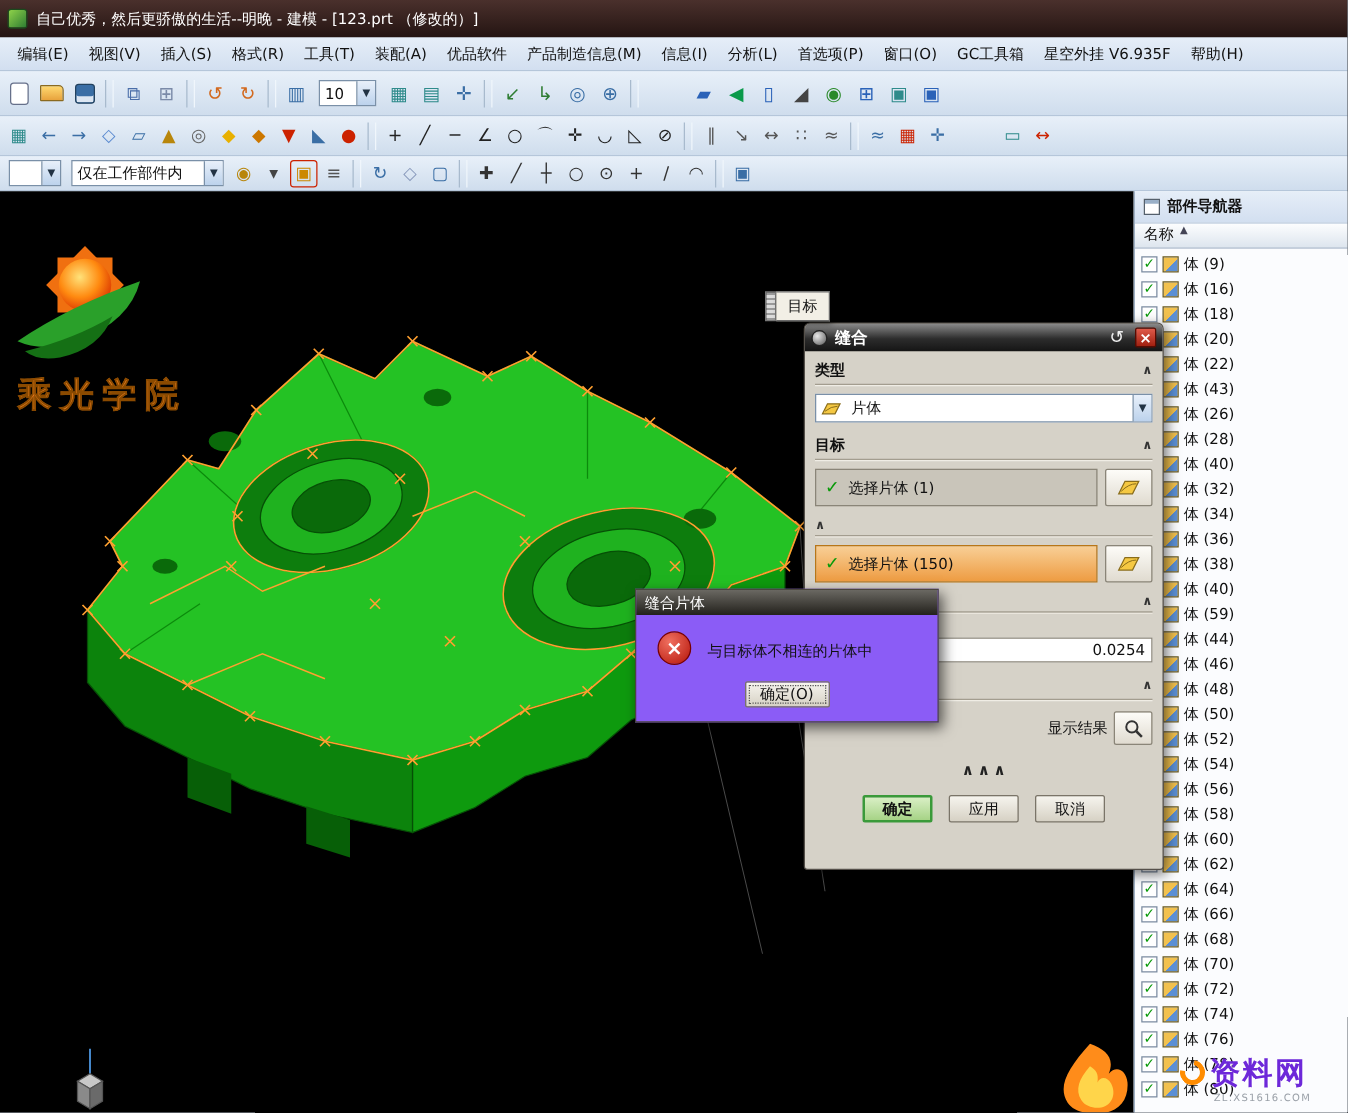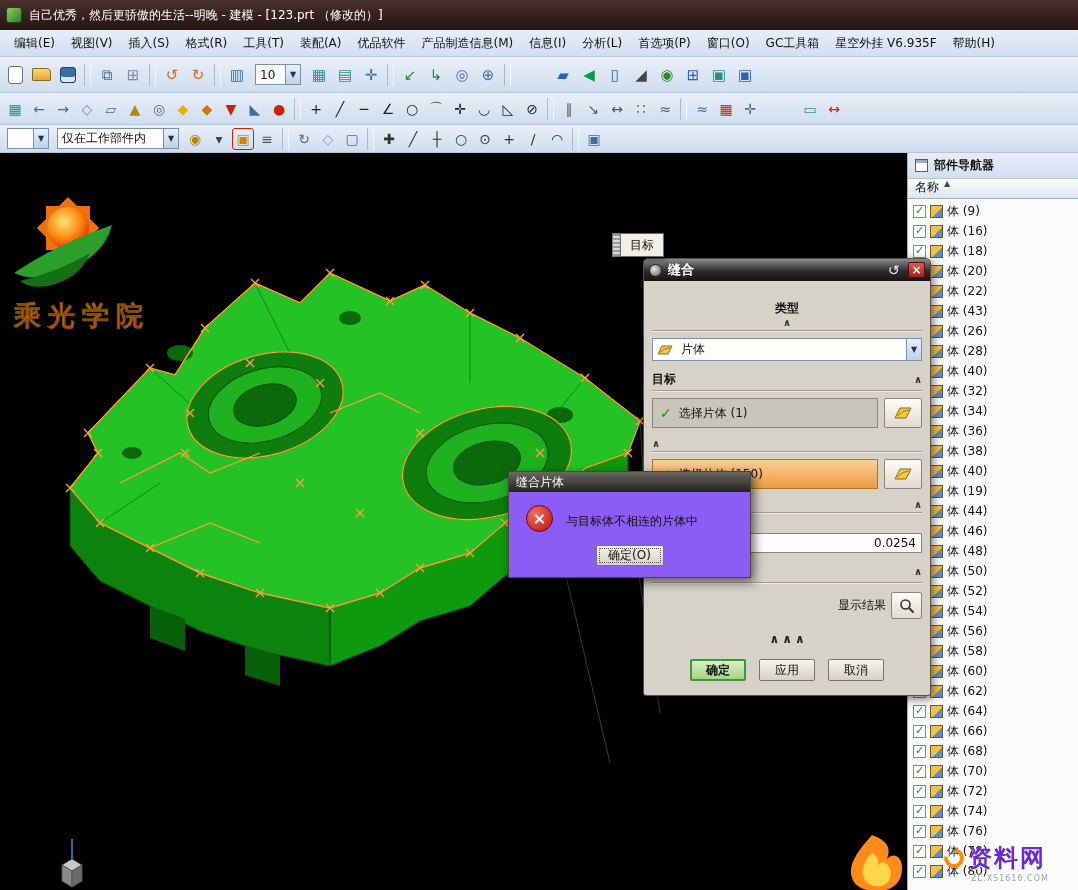--- a/index.html
+++ b/index.html
@@ -52,21 +52,21 @@
 
   
   .sew{left:643px;top:258px;width:288px;height:438px;background:#d6d2c8;border:1px solid #55504a;border-radius:5px 5px 3px 3px;box-shadow:2px 3px 10px rgba(0,0,0,.55);z-index:50;display:flex;flex-direction:column;}
   .sew-titlebar{height:22px;border-radius:4px 4px 0 0;background:linear-gradient(#8a8a8a,#2c2c2c 55%,#151515);display:flex;align-items:center;padding:0 5px;gap:6px;color:#fff;flex:0 0 auto;}
   .sew-gear{width:13px;height:13px;border-radius:50%;background:radial-gradient(circle at 35% 35%,#e8e8e8,#555);border:1px solid #222;flex:0 0 auto;}
   .sew-title{flex:1;font-weight:bold;font-size:13px;}
   .sew-reset{width:17px;height:17px;color:#eee;display:flex;align-items:center;justify-content:center;font-size:14px;}
   .sew-close{width:17px;height:16px;background:linear-gradient(#e05a4a,#a02010);border:1px solid #5a0a00;border-radius:2px;color:#fff;display:flex;align-items:center;justify-content:center;font-size:12px;font-weight:bold;}
   .sew-body{flex:1;padding:5px 8px 6px 8px;display:flex;flex-direction:column;}
   .sec-head{display:flex;align-items:center;margin-top:10px;padding-bottom:2px;border-bottom:1px solid #a39d8f;box-shadow:0 1px 0 #f0ede5;}
-  .sec-head.first{margin-top:14px;flex-direction:column;}
+  .sec-head.first{margin-top:2px;}
   .sec-title{font-weight:bold;flex:1;font-size:12px;}
   .sec-chev{color:#333;font-size:10px;font-weight:bold;}
   .type-combo{margin-top:7px;height:23px;width:100%;}
   .sheet-svg{display:block;}
   .sel-row{display:flex;align-items:stretch;gap:6px;margin-top:7px;height:30px;}
   .sel-box{flex:1;display:flex;align-items:center;gap:7px;padding:0 7px;border:1px solid #8a8578;background:#c9c5ba;}
   .sel-box.active{background:linear-gradient(#f8cf96,#ee9c42);border-color:#b87618;}
   .sel-check{color:#0a9a0a;font-weight:bold;font-size:14px;}
   .sel-label{font-size:12px;}
   .sel-btn{width:38px;border:1px solid #8a8578;background:linear-gradient(#fdfcf8,#e0dbd0);display:flex;align-items:center;justify-content:center;border-radius:2px;flex:0 0 auto;}
@@ -402,21 +402,21 @@
 
       <div class="nav-row">
         <span class="nav-check">✓</span>
         <span class="nav-body-icon"></span>
         <span class="nav-label">体 (40)</span>
       </div>
 
       <div class="nav-row">
         <span class="nav-check">✓</span>
         <span class="nav-body-icon"></span>
-        <span class="nav-label">体 (19)</span>
+        <span class="nav-label">体 (59)</span>
       </div>
 
       <div class="nav-row">
         <span class="nav-check">✓</span>
         <span class="nav-body-icon"></span>
         <span class="nav-label">体 (44)</span>
       </div>
 
       <div class="nav-row">
         <span class="nav-check">✓</span>

